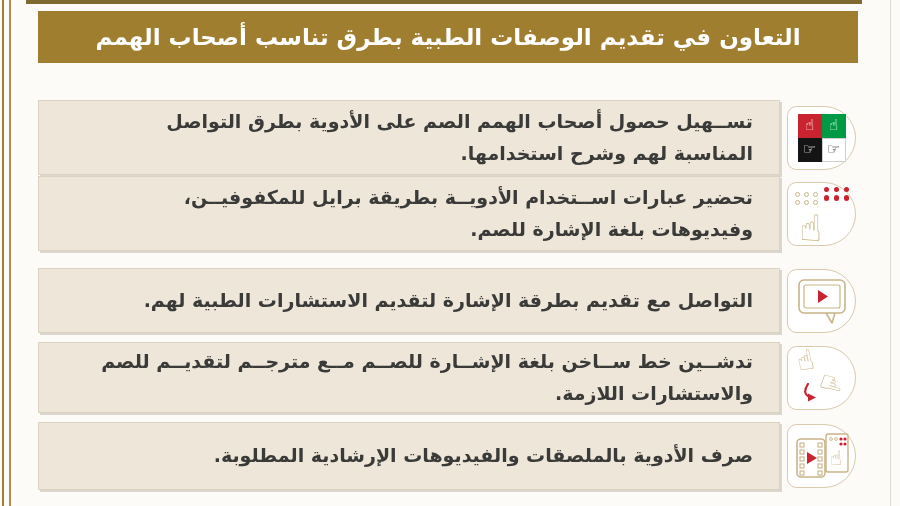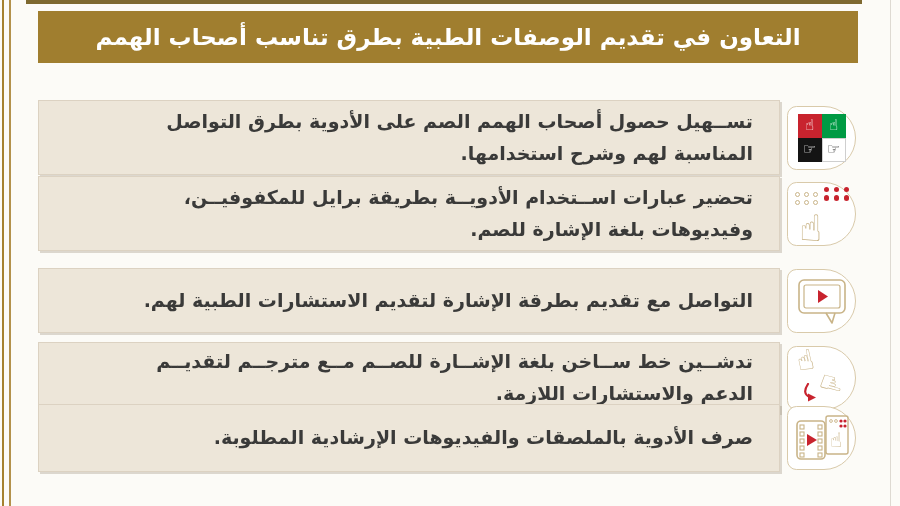--- a/index.html
+++ b/index.html
@@ -131,35 +131,35 @@
       <rect x="3" y="4" width="46" height="33" rx="5" fill="none" stroke="#C9B488" stroke-width="1.6"></rect>
       <rect x="8" y="9" width="36" height="23" rx="2" fill="none" stroke="#C9B488" stroke-width="1.2"></rect>
       <polygon points="22,14 32,20.5 22,27" fill="#C8232E"></polygon>
       <path d="M30 37 L36 47 L39 37" fill="none" stroke="#C9B488" stroke-width="1.6" stroke-linejoin="round"></path>
     </svg>
   </div>
 </div>
 
 <div class="row" style="top:342px;height:71px;">
   <div class="rowbox">
-    <p class="rowtext">تدشــين خط ســاخن بلغة الإشــارة للصــم مــع مترجــم لتقديــم الدعم والاستشارات اللازمة.</p>
+    <p class="rowtext">تدشــين خط ســاخن بلغة الإشــارة للصــم مــع مترجــم لتقديــم للصم والاستشارات اللازمة.</p>
   </div>
   <div class="badge">
     <div class="hands">
       <span class="h1">☝</span>
       <span class="h2">☝</span>
       <svg width="18" height="20" viewBox="0 0 18 20">
         <path d="M6 1 C2 7 2 12 8 14" fill="none" stroke="#C8232E" stroke-width="2.2" stroke-linecap="round"></path>
         <polygon points="6,10.5 14,14.5 6,18.5" fill="#C8232E"></polygon>
       </svg>
     </div>
   </div>
 </div>
 
-<div class="row" style="top:404px;height:68px;">
+<div class="row" style="top:422px;height:68px;">
   <div class="rowbox">
     <p class="rowtext">صرف الأدوية بالملصقات والفيديوهات الإرشادية المطلوبة.</p>
   </div>
   <div class="badge">
     <svg width="58" height="54" viewBox="0 0 58 54">
 
       <rect x="33" y="5" width="22" height="38" rx="2" fill="none" stroke="#C9B488" stroke-width="1.4"></rect>
       <circle cx="38" cy="10" r="1.4" fill="none" stroke="#C9B488" stroke-width="0.9"></circle>
       <circle cx="43" cy="10" r="1.4" fill="none" stroke="#C9B488" stroke-width="0.9"></circle>
       <circle cx="48" cy="10" r="1.6" fill="#C8232E"></circle>

